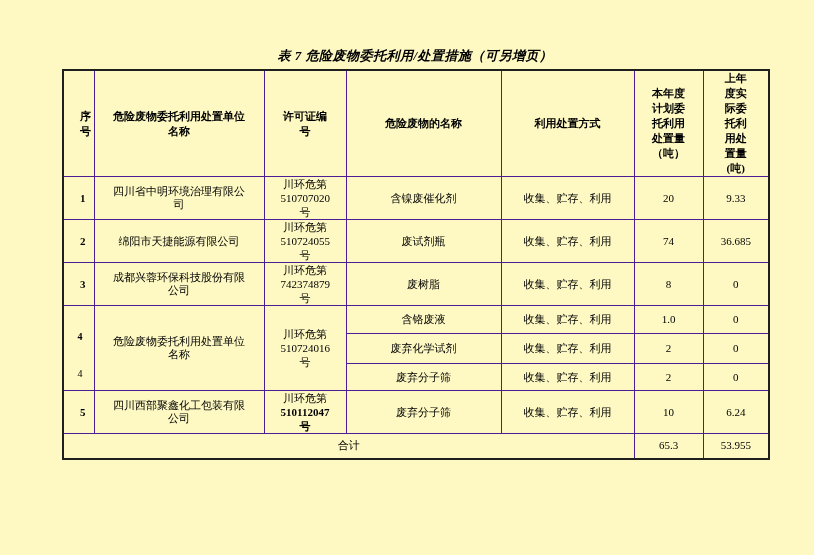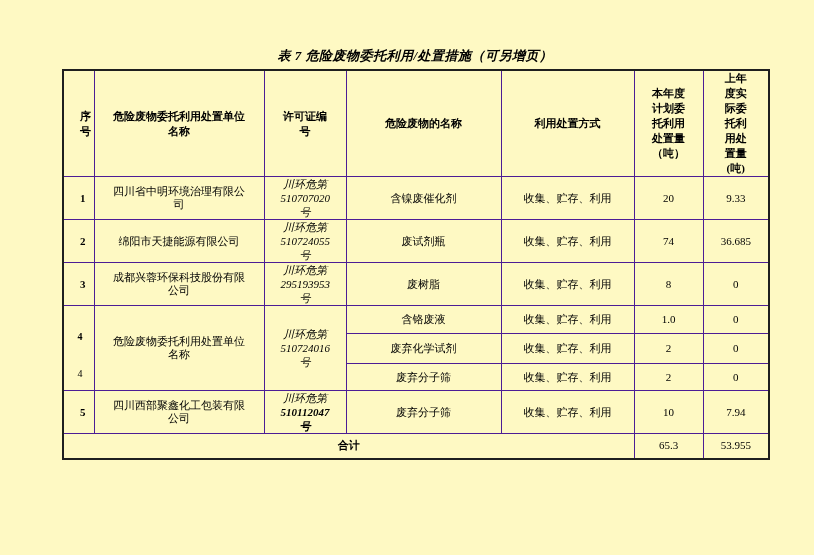--- a/index.html
+++ b/index.html
@@ -51,26 +51,26 @@
   td.serial {
     vertical-align: top;
     font-weight: bold;
     font-size: 10px;
     padding-top: 3px;
   }
   td.serial-merged { vertical-align: top; padding-top: 0; }
   .serial-stack { display: flex; flex-direction: column; align-items: center; }
   .serial-stack .s-top { font-weight: bold; font-size: 10px; margin-top: 13px; }
   .serial-stack .s-mid { font-weight: normal; font-size: 10px; margin-top: 24px; }
-  .license-line { line-height: 14px; font-style: italic; }
+  .license-line { line-height: 14px; }
   .bold { font-weight: bold; }
   td.total-label-cell {
     text-align: right;
     padding-right: 10px;
-    font-weight: bold;
+    font-weight: normal;
   }
 </style>
 </head>
 <body>
 
 <div class="page">
 
   <div class="doc-title">表 7 危险废物委托利用/处置措施（可另增页）</div>
 
   <table class="waste-table">
@@ -119,21 +119,21 @@
       <td>收集、贮存、利用</td>
       <td>74</td>
       <td>36.685</td>
     </tr>
 
     <tr style="height:25px">
       <td class="serial">3</td>
       <td>成都兴蓉环保科技股份有限公司</td>
       <td>
         <div class="license-line">川环危第</div>
-        <div class="license-line">295193953 号</div>
+        <div class="license-line">742374879 号</div>
       </td>
       <td>废树脂</td>
       <td>收集、贮存、利用</td>
       <td>8</td>
       <td>0</td>
     </tr>
 
     <tr style="height:28px">
       <td class="serial-merged" rowspan="3">
         <div class="serial-stack">
@@ -169,21 +169,21 @@
     <tr style="height:31px">
       <td class="serial">5</td>
       <td>四川西部聚鑫化工包装有限公司</td>
       <td>
         <div class="license-line">川环危第</div>
         <div class="license-line bold">510112047 号</div>
       </td>
       <td>废弃分子筛</td>
       <td>收集、贮存、利用</td>
       <td>10</td>
-      <td>7.94</td>
+      <td>6.24</td>
     </tr>
 
     <tr style="height:25px">
       <td class="total-label-cell" colspan="5">合计</td>
       <td>65.3</td>
       <td>53.955</td>
     </tr>
 
   </tbody>
     </table>

